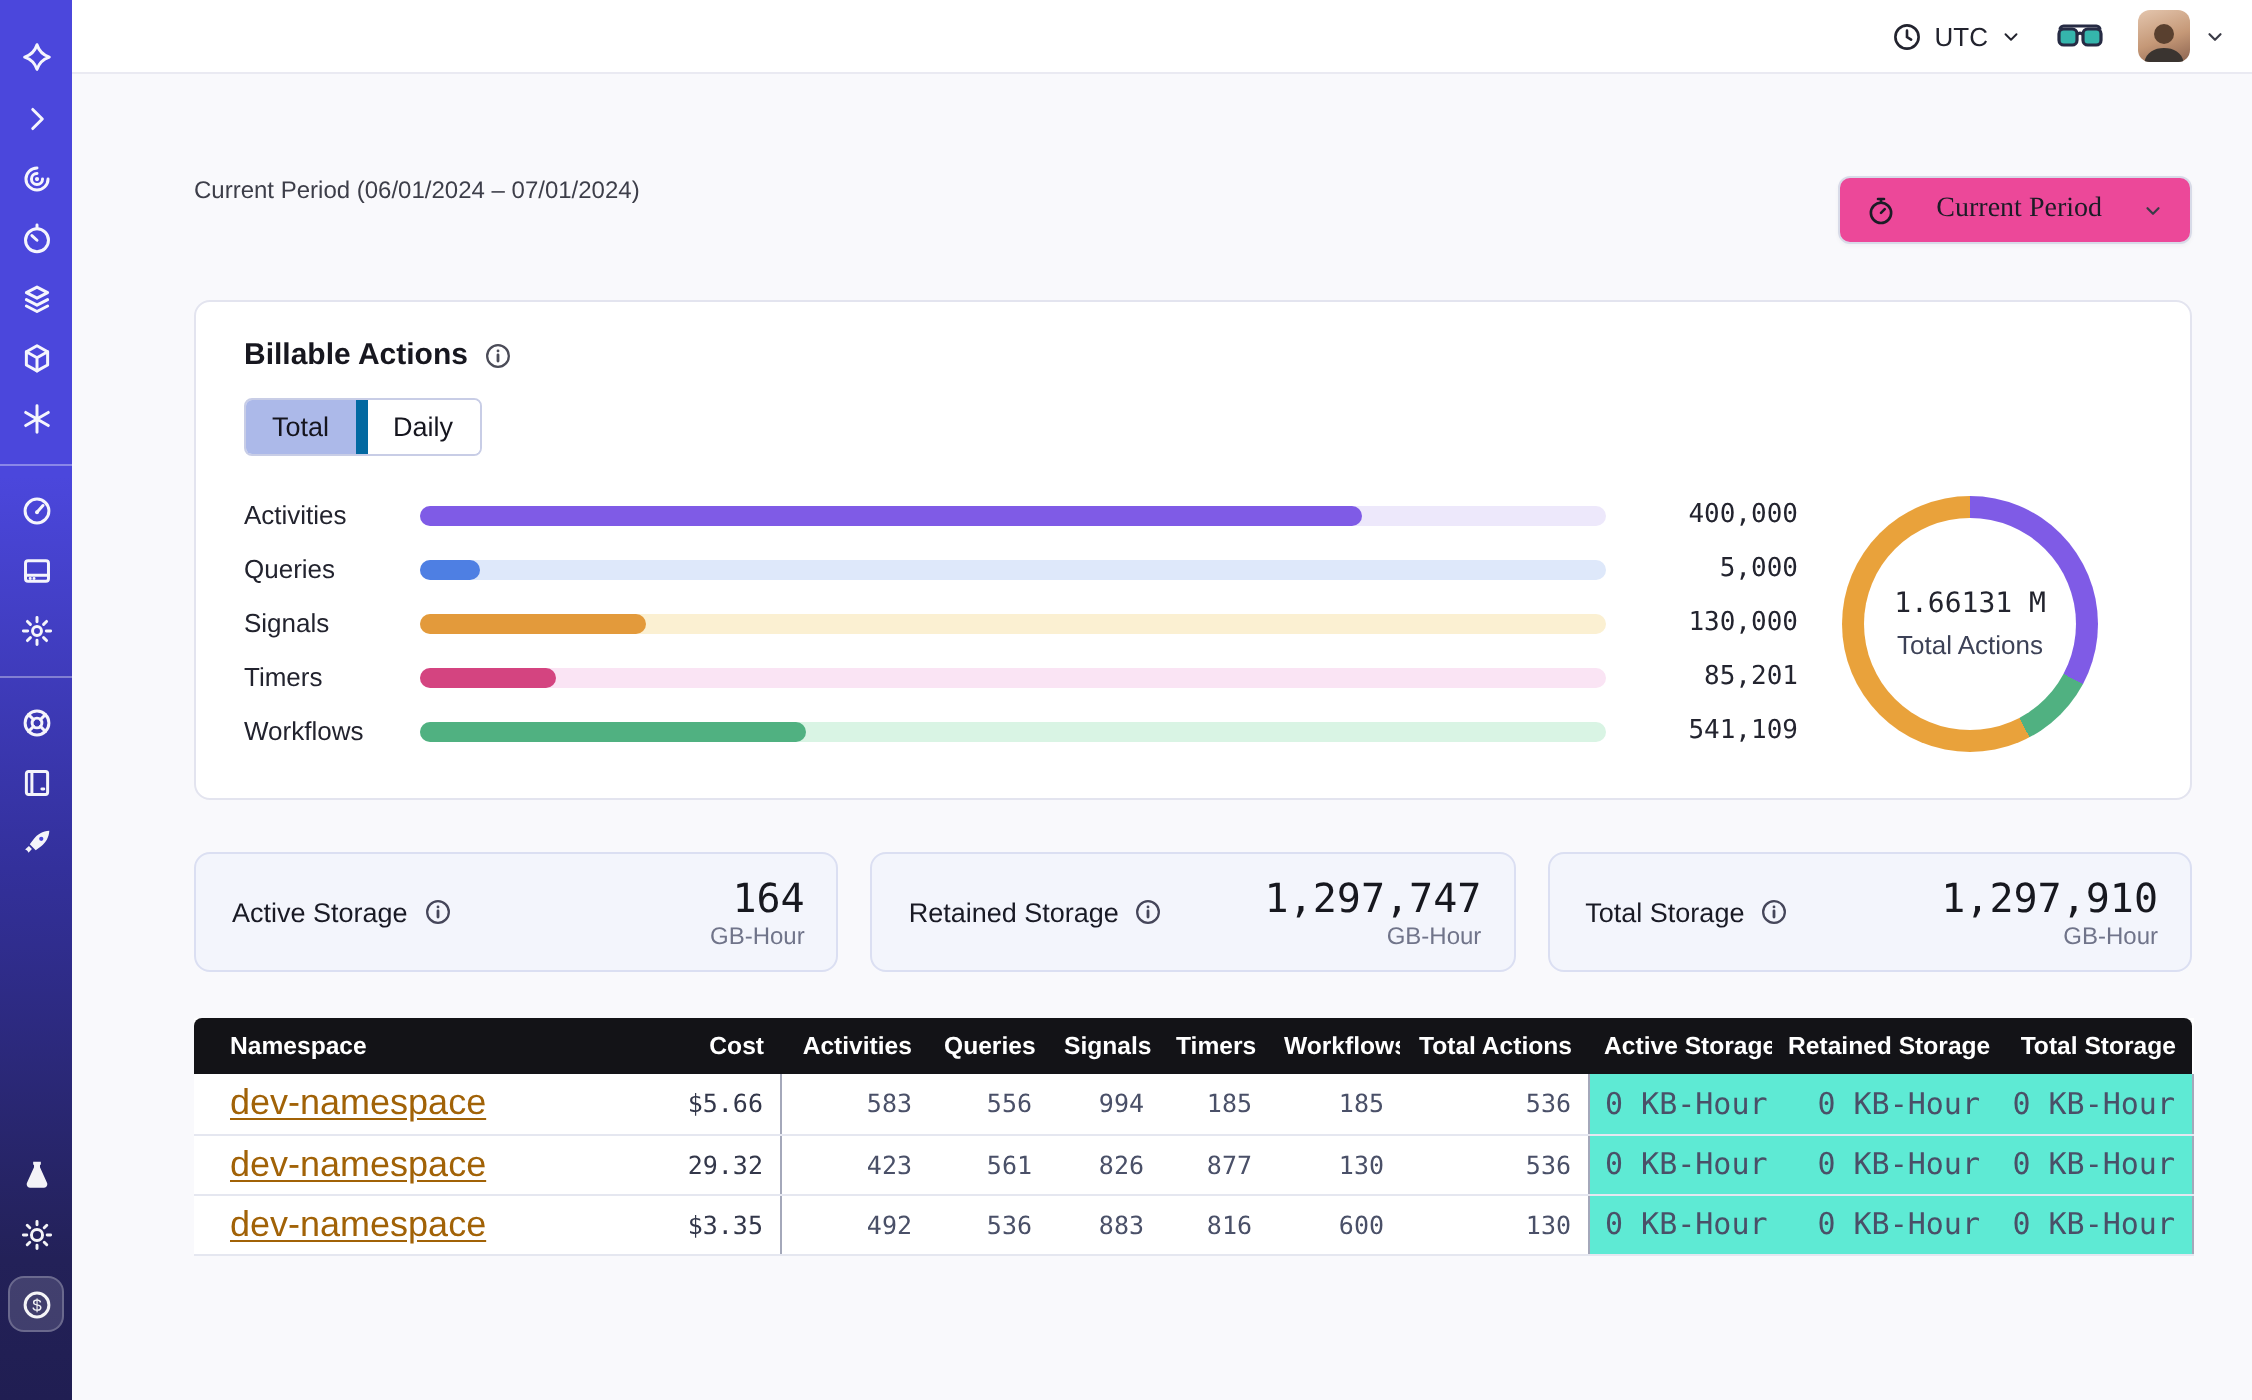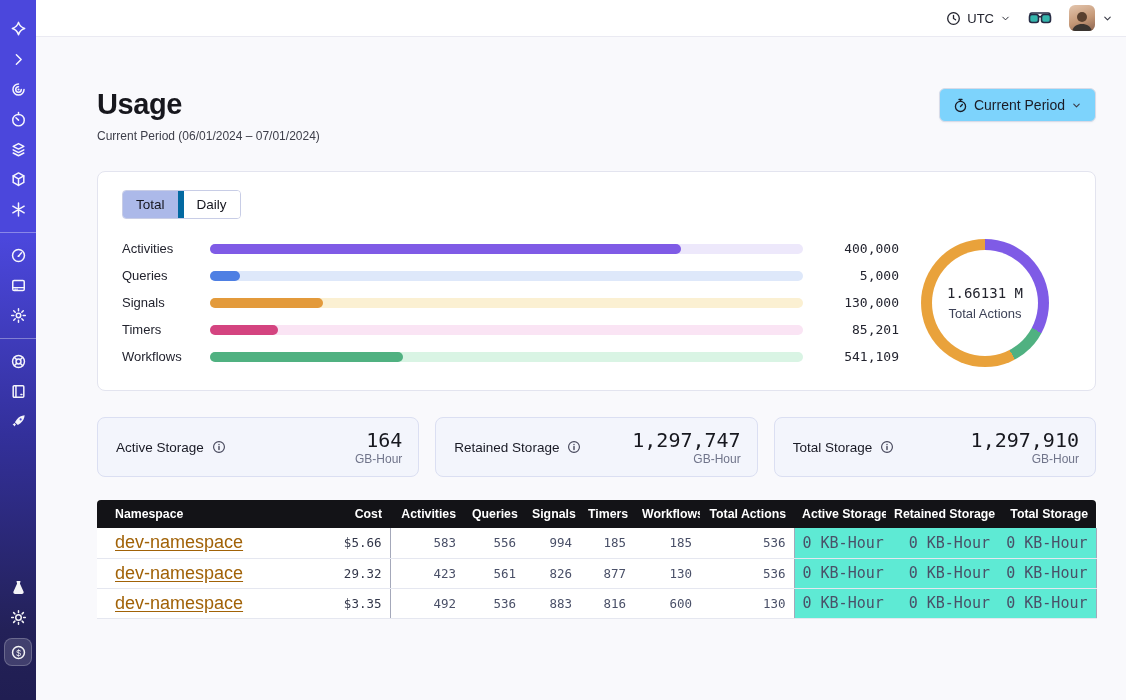--- a/index.html
+++ b/index.html
@@ -35,23 +35,23 @@
 
   
   .main {
     position: absolute; left: 36px; top: 37px; right: 0; bottom: 0;
     background: #F9F9FC; padding: 51px 30px 0 61px; overflow: hidden;
   }
   .header-row { display: flex; justify-content: space-between; align-items: flex-start; }
   .page-title { font-size: 29px; font-weight: 700; letter-spacing: -0.4px; color: #17171D; margin-bottom: 8px; }
   .page-subtitle { font-size: 12px; color: #3D3E49; }
   .period-btn {
-    background: #7dd3fc; border: 1px solid #D8DBE8; border-radius: 6px; padding: 8px 13px;
-    display: flex; align-items: center; gap: 6px; font-size: 14px; font-weight: 500; color: #1B1C26;
-    cursor: pointer; box-shadow: 0 1px 2px rgba(20,20,40,.04);
+    background: #ec4899; border: 1px solid #D8DBE8; border-radius: 6px; padding: 8px 13px;
+    display: flex; align-items: center; gap: 20px; font-size: 14px; font-weight: 500; color: #1B1C26;
+    cursor: pointer; box-shadow: 0 1px 2px rgba(20,20,40,.04); font-family: Liberation Serif, serif;
   }
   .period-btn svg.sw { width: 15px; height: 15px; stroke: #1B1C26; fill: none; stroke-width: 1.4; stroke-linecap: round; }
 
   .banner {
     margin-top: 17px; background: #DFE5FB; border: 1px solid #8A97E6; border-radius: 4px;
     padding: 0 15px; height: 44px; display: flex; align-items: center; gap: 8px;
     font-size: 13px; color: #1E2030;
   }
   .info-i { width: 14px; height: 14px; flex: none; }
   .info-i svg { width: 14px; height: 14px; stroke: currentColor; fill: none; stroke-width: 1.3; stroke-linecap: round; }
@@ -250,37 +250,45 @@
     <svg class="chev" viewBox="0 0 16 16">
         <path d="m4 6 4 4 4-4"></path>
       </svg>
   </div>
 </header>
 
 <main class="main">
 
   <div class="header-row">
     <div>
-      <h1 class="page-title">Usage</h1>
       <div class="page-subtitle">Current Period (06/01/2024 – 07/01/2024)</div>
     </div>
     <button class="period-btn">
       <svg class="sw" viewBox="0 0 16 16">
           <circle cx="8" cy="9" r="5.4"></circle>
           <path d="M6.4 1.6h3.2M8 1.6v2M8 9l2-2"></path>
         </svg>
       <span>Current Period</span>
       <svg class="chev" viewBox="0 0 16 16">
           <path d="m4 6 4 4 4-4"></path>
         </svg>
     </button>
   </div>
 
 
   <section class="card">
+    <div class="card-title-row">
+      <span class="card-title">Billable Actions</span>
+      <span class="info-i">
+        <svg viewBox="0 0 16 16">
+            <circle cx="8" cy="8" r="6.2"></circle>
+            <path d="M8 7.3v3.6M8 5.1h.01" stroke-width="1.6"></path>
+          </svg>
+      </span>
+    </div>
     <div class="tabs" id="tabs">
         <div class="tab selected">Total</div>
         <div class="tab">Daily</div>
       </div>
     <div class="chart-row">
       <div class="bars" id="bars">
           <div class="bar-row">
             <span class="bar-label">Activities</span>
             <div class="bar-track" style="background: rgb(237, 232, 251);">
               <div class="bar-fill" style="width: 79.5%; background: rgb(127, 91, 230);"></div>

